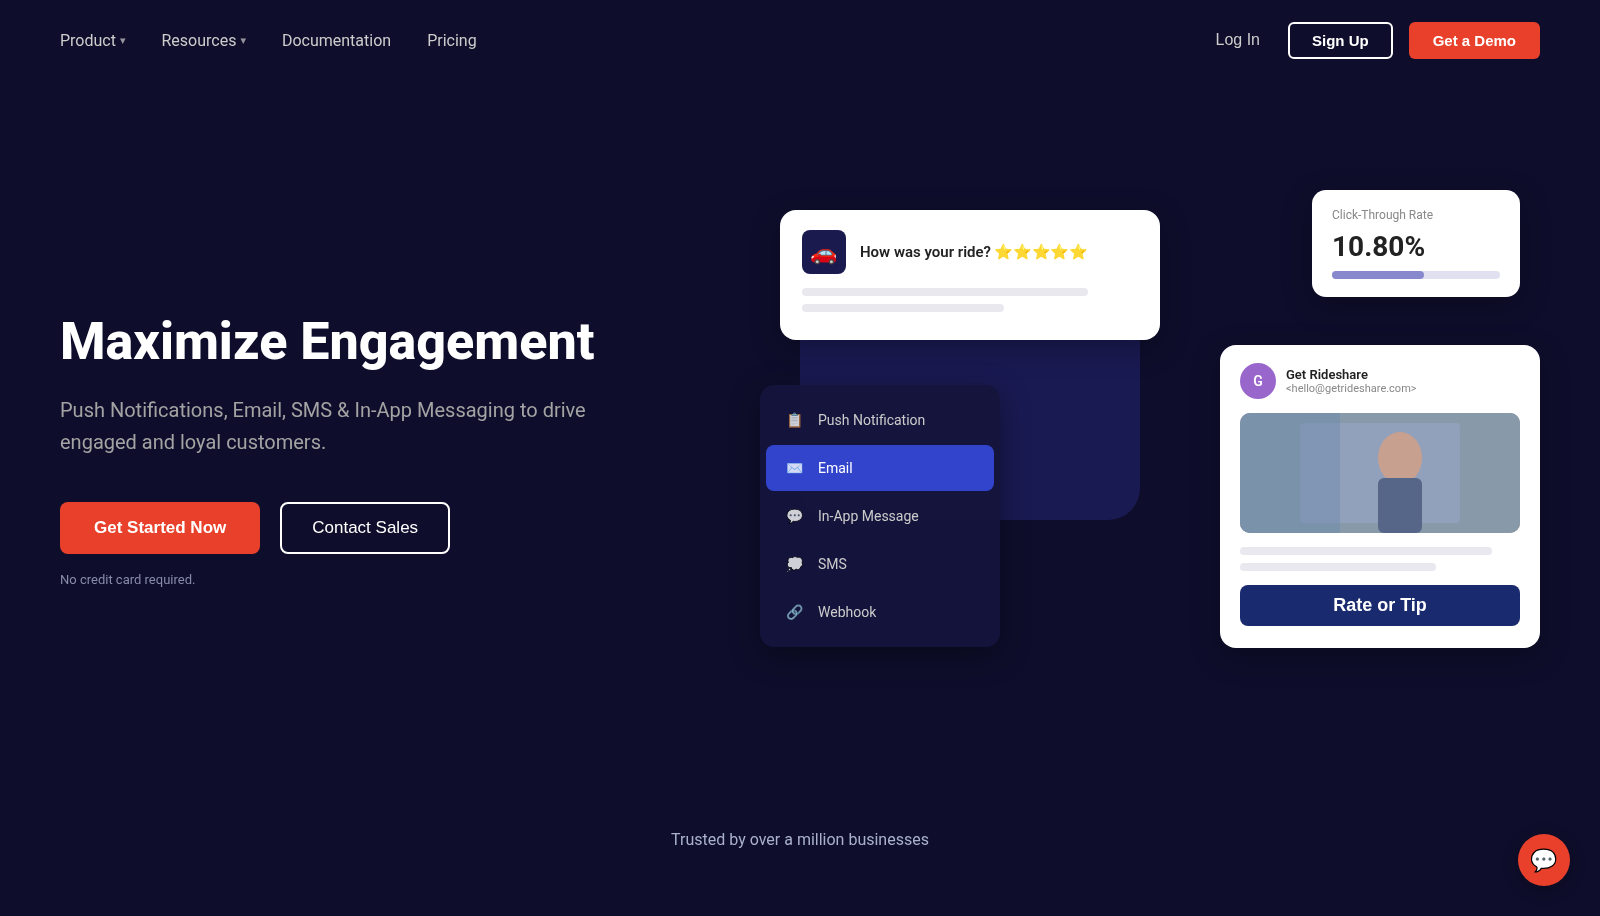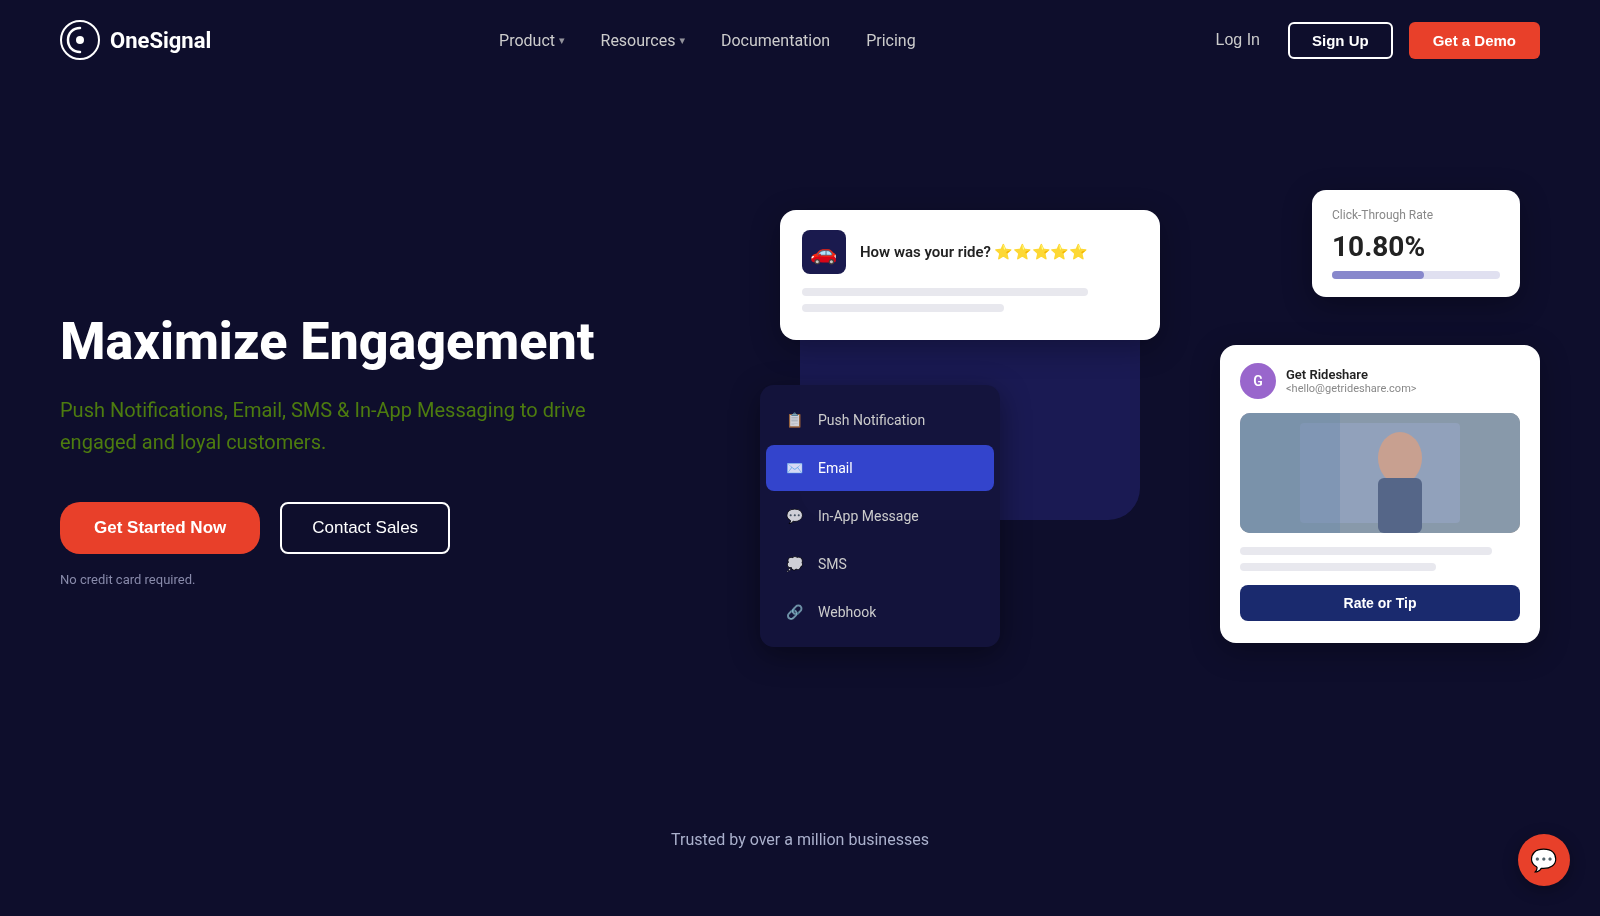--- a/index.html
+++ b/index.html
@@ -103,39 +103,39 @@
     }
     .hero-title {
       font-size: 52px;
       font-weight: 800;
       line-height: 1.1;
       color: #fff;
       margin-bottom: 24px;
     }
     .hero-subtitle {
       font-size: 20px;
-      color: #4d7c0f;
+      color: #a3a3a3;
       line-height: 1.6;
       margin-bottom: 44px;
       max-width: 540px;
     }
     .hero-cta {
       display: flex;
       align-items: center;
       gap: 20px;
       margin-bottom: 18px;
     }
     .btn-get-started {
       background: #e8402a;
       border: none;
       color: #fff;
       font-size: 17px;
       font-weight: 700;
       padding: 16px 34px;
-      border-radius: 20px;
+      border-radius: 8px;
       cursor: pointer;
     }
     .btn-contact-sales {
       background: transparent;
       border: 2px solid #fff;
       color: #fff;
       font-size: 17px;
       font-weight: 400;
       padding: 14px 30px;
       border-radius: 8px;
@@ -347,21 +347,21 @@
     }
     .email-lines .el-long { width: 90%; }
     .email-lines .el-medium { width: 70%; }
     .email-rate-btn {
       background: #1a2a6e;
       color: #fff;
       border: none;
       border-radius: 8px;
       padding: 10px 0;
       width: 100%;
-      font-size: 14px;
+      font-size: 18px;
       font-weight: 600;
       cursor: pointer;
       margin-top: 6px;
       text-align: center;
     }
 
     
     .trusted {
       text-align: center;
       padding: 30px 60px 50px 60px;
@@ -385,28 +385,20 @@
       box-shadow: 0 4px 16px rgba(0,0,0,0.3);
       font-size: 22px;
       color: #fff;
       z-index: 100;
     }
   </style>
 </head>
 <body>
 
 <nav>
-  <div class="nav-logo">
-    <svg class="nav-logo-icon" viewBox="0 0 40 40" fill="none" xmlns="http://www.w3.org/2000/svg">
-      <circle cx="20" cy="20" r="19" stroke="#fff" stroke-width="2"></circle>
-      <path d="M20 8 C13 8 8 13 8 20 C8 27 13 32 20 32" stroke="#fff" stroke-width="2.5" stroke-linecap="round"></path>
-      <circle cx="20" cy="20" r="4" fill="#fff"></circle>
-    </svg>
-    <span class="nav-logo-text">OneSignal</span>
-  </div>
 
   <div class="nav-links">
     <span class="nav-link">
       <span>Product</span>
       <span class="chevron">▾</span>
     </span>
     <span class="nav-link">
       <span>Resources</span>
       <span class="chevron">▾</span>
     </span>

